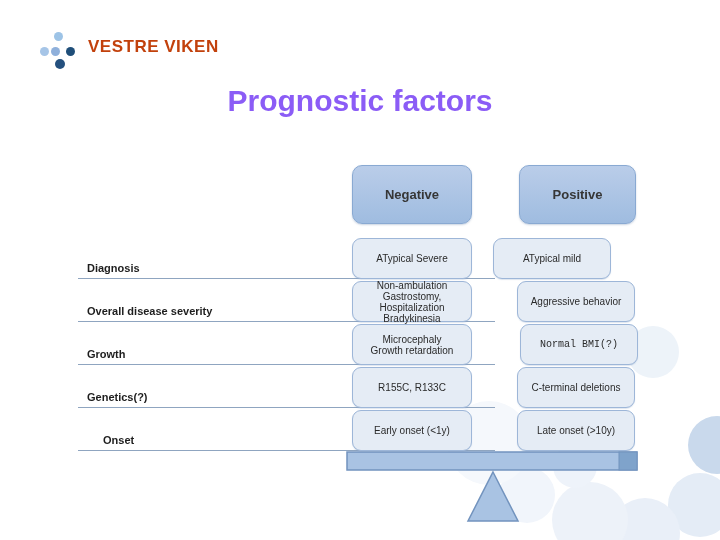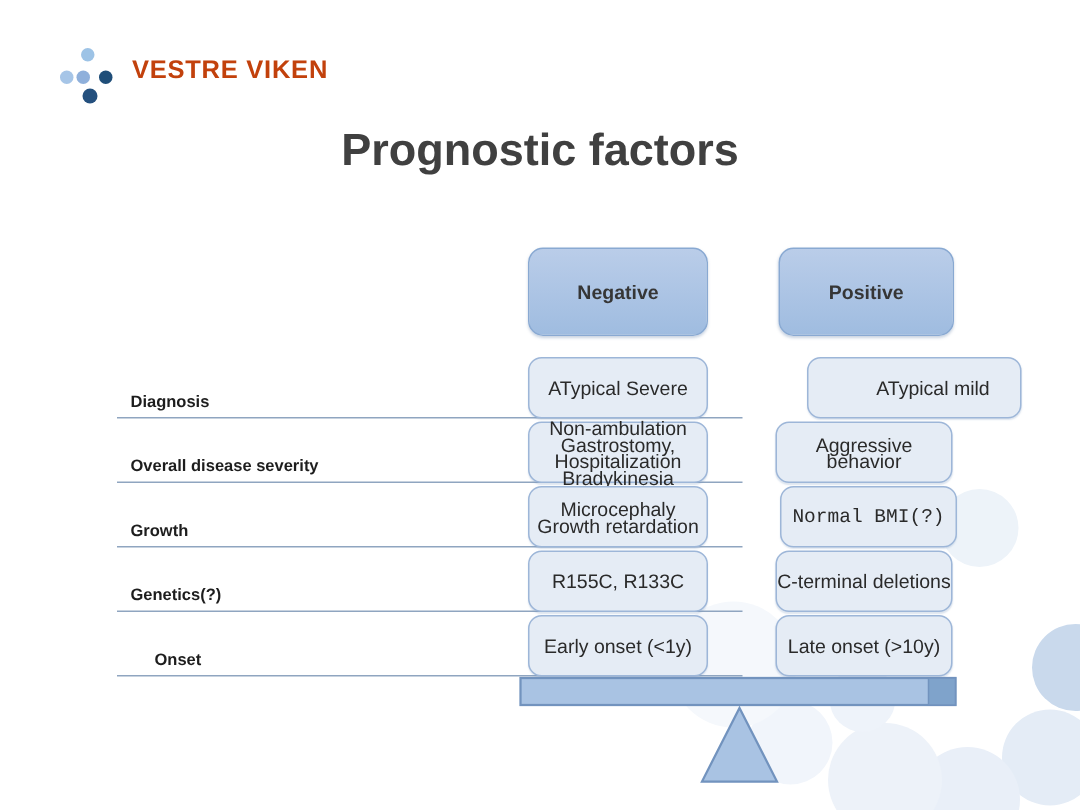--- a/index.html
+++ b/index.html
@@ -11,42 +11,42 @@
   
   .logo{position:absolute;left:20px;top:12px;width:220px;height:50px;}
   .logo-dot{position:absolute;border-radius:50%;}
   .logo-text{
     position:absolute;left:68px;top:25px;font-size:17px;font-weight:bold;
     letter-spacing:0.5px;color:#c2410c;
   }
   
   .title{
     position:absolute;left:0;right:0;top:84px;margin:0;text-align:center;
-    font-size:30px;font-weight:bold;color:#404040;
+    font-size:30px;font-weight:bold;color:#8b5cf6;
   }
   
   .col-header{
     position:absolute;top:165px;height:57px;border-radius:10px;
     background:linear-gradient(#BACDE9,#9FBCE0);
     border:1px solid #89A9D2;box-shadow:0 1px 2px rgba(100,130,170,.35);
     display:flex;align-items:center;justify-content:center;
     font-size:13px;font-weight:bold;color:#363636;
   }
   .col-header.neg{left:352px;width:118px;}
   .col-header.pos{left:519px;width:115px;}
   
   .row-label{
     position:absolute;left:87px;font-size:11px;font-weight:bold;color:#1d1d1d;
     white-space:nowrap;
   }
   .row-underline{position:absolute;left:78px;height:1px;background:#8FA5C0;}
   .cell{
     position:absolute;border-radius:9px;background:#E5ECF5;border:1px solid #9DB6D8;
     display:flex;align-items:center;justify-content:center;text-align:center;
-    font-size:13px;line-height:11px;color:#2a2a2a;white-space:pre-line;
+    font-size:10px;line-height:11px;color:#2a2a2a;white-space:pre-line;
     box-shadow:0 1px 1px rgba(120,150,190,.25);
   }
   
   .balance{position:absolute;left:0;top:0;}
   
   .citations{
     position:absolute;left:607px;top:479px;font-size:10px;font-style:italic;
     color:#3b3b3b;line-height:12px;white-space:nowrap;
   }
 </style>
@@ -77,21 +77,21 @@
 
   <h1 class="title">Prognostic factors</h1>
 
   <div class="col-header neg">Negative</div>
   <div class="col-header pos">Positive</div>
 
   <div id="rows">
       <div class="row-label" style="top: 262px;">Diagnosis</div>
       <div class="row-underline" style="top: 278px; width: 417px;"></div>
       <div class="cell" style="left: 352px; top: 238px; width: 118px; height: 39px;">ATypical Severe</div>
-      <div class="cell" style="left: 538px; top: 238px; width: 116px; height: 39px; padding-left: 25px;">ATypical mild</div>
+      <div class="cell" style="left: 493px; top: 238px; width: 116px; height: 39px;">ATypical mild</div>
       <div class="row-label" style="top: 305px;">Overall disease severity</div>
       <div class="row-underline" style="top: 321px; width: 417px;"></div>
       <div class="cell" style="left: 352px; top: 281px; width: 118px; height: 39px;">Non-ambulation
 Gastrostomy, Hospitalization
 Bradykinesia</div>
       <div class="cell" style="left: 517px; top: 281px; width: 116px; height: 39px;">Aggressive behavior</div>
       <div class="row-label" style="top: 348px;">Growth</div>
       <div class="row-underline" style="top: 364px; width: 417px;"></div>
       <div class="cell" style="left: 352px; top: 324px; width: 118px; height: 39px;">Microcephaly
 Growth retardation</div>

